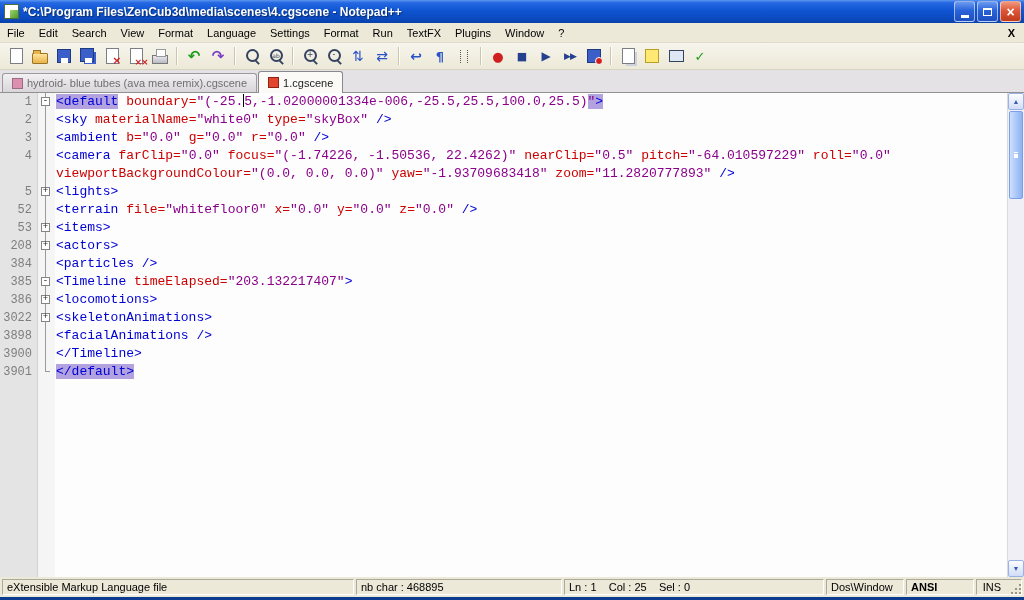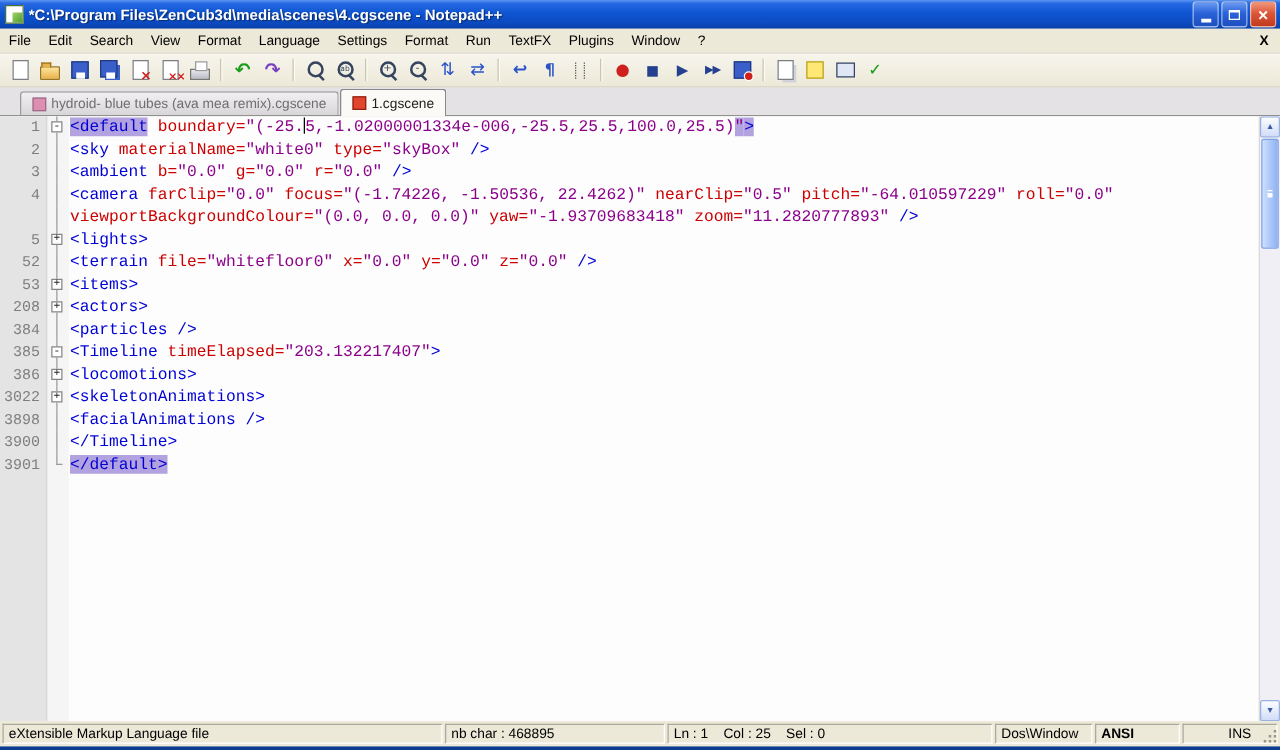--- a/index.html
+++ b/index.html
@@ -86,21 +86,21 @@
   .ic-macro-run-multiple::before { content:"\25B6\25B6"; color:#24408e; font-size:9px; letter-spacing:-1px; }
   .ic-macro-save::after { content:""; position:absolute; right:0; bottom:0; width:6px; height:6px;
     border-radius:50%; background:#cf1f1f; border:1px solid #fff; }
   .ic-post-it::before { content:""; width:12px; height:12px; background:#ffe873; border:1px solid #b8a021; }
   .ic-fullscreen::before { content:""; width:13px; height:10px; border:1px solid #35435f;
     background:#dfe7f5; }
   .ic-spell-check::before { content:"\2713"; color:#1b9e1b; font-size:13px; font-weight:bold; }
 
   
   .tabbar { height:23px; flex:0 0 23px; background:#e4e2e4; display:flex; align-items:flex-end;
-    padding-left:16px; border-bottom:1px solid #919191; }
+    padding-left:2px; border-bottom:1px solid #919191; }
   .tab { display:flex; align-items:center; gap:4px; font-size:11px; padding:0 9px;
     border:1px solid #9c9a9c; border-bottom:none; border-radius:3px 3px 0 0; height:19px;
     margin-right:1px; cursor:default; }
   .tab.inactive { background:linear-gradient(#f2f0f2,#d9d6d9); color:#6f6f6f; }
   .tab.active { background:#fbfaf7; color:#222; height:22px; margin-bottom:-1px;
     border-color:#8a888a; position:relative; z-index:2; }
   .tab-icon { width:11px; height:11px; border:1px solid #9a6c86; background:#dc8faf; flex:0 0 11px; }
   .tab-icon.mod { background:#e2442c; border-color:#8d2314; }
 
   
@@ -144,21 +144,21 @@
     background:linear-gradient(90deg,#cde0fd,#a9c6f8 55%,#8fb2f1); border:1px solid #7ba0e8; }
   .sb-thumb::after { content:""; position:absolute; left:4px; right:4px; top:40px; height:1px;
     border-top:1px solid #fff; box-shadow:0 2px 0 #fff, 0 4px 0 #fff; }
 
   
   .statusbar { height:20px; flex:0 0 20px; background:#ece9d8; display:flex; gap:2px;
     align-items:stretch; padding:2px 2px; font-size:11px; position:relative; }
   .sb-cell { border:1px solid; border-color:#aba99c #ffffff #ffffff #aba99c; padding:1px 4px;
     white-space:pre; overflow:hidden; }
   [data-name="sb-doc-type"] { width:352px; }
-  [data-name="sb-length"] { width:176px; }
+  [data-name="sb-length"] { width:206px; }
   [data-name="sb-position"] { width:260px; }
   [data-name="sb-eol"] { width:78px; }
   [data-name="sb-encoding"] { width:68px;font-weight:bold; }
   [data-name="sb-insert-mode"] { flex:1; text-align:right; padding-right:20px; }
   .grip { position:absolute; right:3px; bottom:3px; width:2px; height:2px; background:#9a9684;
     box-shadow:-4px 0 #9a9684, -8px 0 #9a9684, 0 -4px #9a9684, -4px -4px #9a9684, 0 -8px #9a9684; }
 </style>
 </head>
 <body>
 

